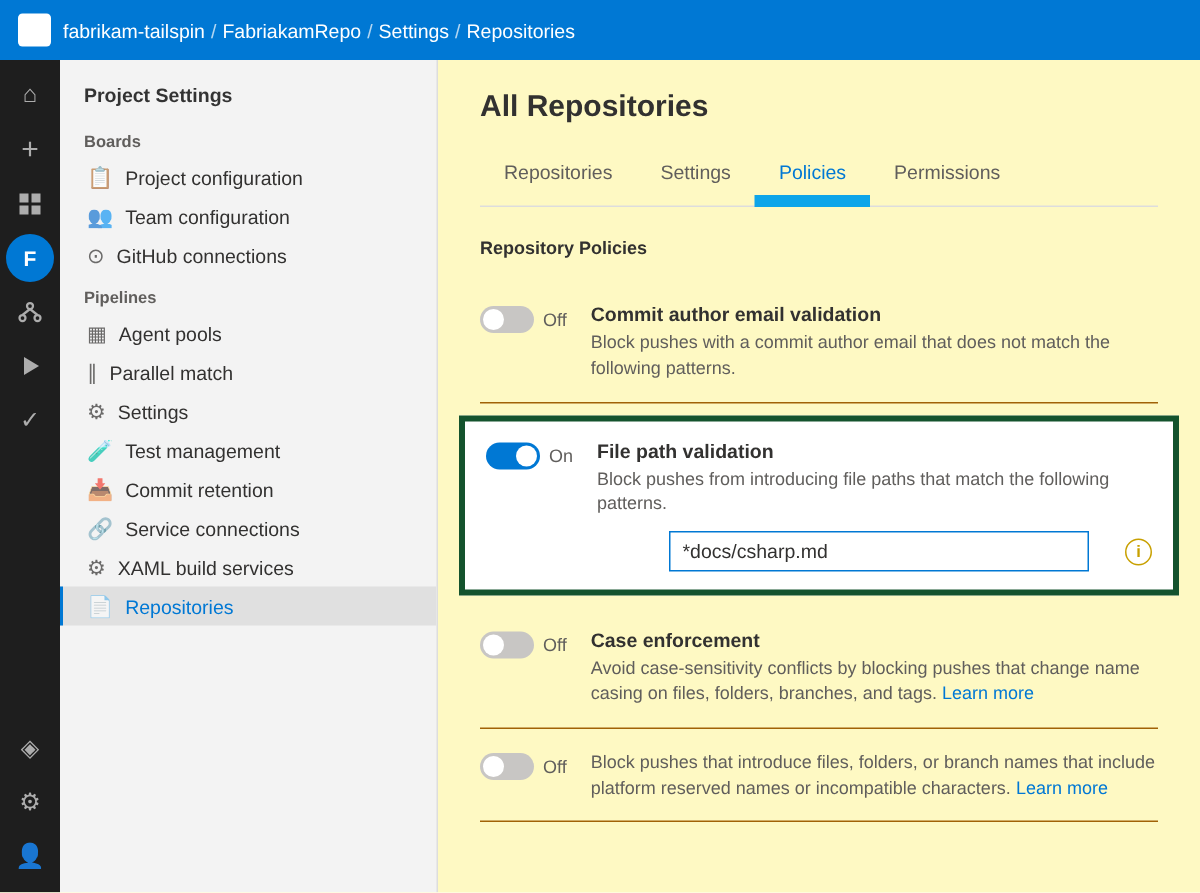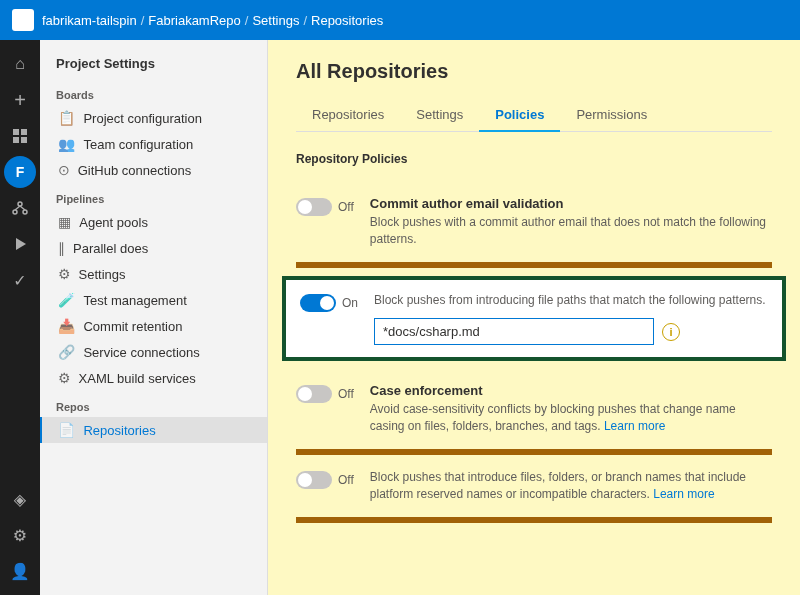--- a/index.html
+++ b/index.html
@@ -51,21 +51,21 @@
       display: flex; align-items: center; justify-content: center;
       color: #adadad;
       border-radius: 4px;
       cursor: pointer;
       font-size: 16px;
     }
     .rail-spacer { flex: 1; }
 
     
     .sidebar {
-      width: 228px;
+      width: 252px;
       background: #f3f3f3;
       border-right: 1px solid #ddd;
       overflow-y: auto;
       flex-shrink: 0;
       padding: 12px 0;
     }
     .sidebar-title {
       font-size: 13px;
       font-weight: 600;
       padding: 4px 16px 8px;
@@ -118,39 +118,39 @@
     .tab {
       padding: 8px 16px;
       cursor: pointer;
       font-size: 13px;
       color: #605e5c;
       border-bottom: 2px solid transparent;
       margin-bottom: -1px;
     }
     .tab.active {
       color: #0078d4;
-      border-bottom: 2px solid #0ea5e9;
-      font-weight: 700;
+      border-bottom: 8px solid #0ea5e9;
+      font-weight: 400;
     }
 
     
     .section-title {
       font-size: 12px;
       font-weight: 600;
       margin-bottom: 16px;
       color: #323130;
     }
 
     
     .policy-row {
       display: flex;
       align-items: flex-start;
       gap: 16px;
       padding: 14px 0;
-      border-bottom: 6px solid #a16207;
+      border-bottom: 1px solid #a16207;
     }
 
     .toggle-area {
       display: flex;
       align-items: center;
       gap: 6px;
       min-width: 56px;
       padding-top: 2px;
     }
     .toggle {
@@ -174,22 +174,23 @@
     .toggle-label { font-size: 12px; color: #605e5c; }
 
     .policy-info { flex: 1; }
     .policy-name { font-size: 13px; font-weight: 600; color: #323130; margin-bottom: 3px; }
     .policy-desc { font-size: 12px; color: #605e5c; line-height: 1.4; }
     .policy-desc a { color: #0078d4; text-decoration: none; }
 
     .file-path-input-row {
       display: flex;
       align-items: center;
-      gap: 8px;
+      gap: 24px;
       margin-top: 10px;
+      justify-content: flex-end;
     }
     .file-path-input {
       border: 1px solid #0078d4;
       padding: 5px 8px;
       font-size: 13px;
       width: 280px;
       outline: none;
       color: #323130;
     }
     .info-icon {
@@ -281,21 +282,21 @@
       <span>GitHub connections</span>
     </div>
 
     <div class="sidebar-section-title">Pipelines</div>
     <div class="sidebar-item">
       <span class="sidebar-item-icon">▦</span>
       <span>Agent pools</span>
     </div>
     <div class="sidebar-item">
       <span class="sidebar-item-icon">∥</span>
-      <span>Parallel does</span>
+      <span>Parallel match</span>
     </div>
     <div class="sidebar-item">
       <span class="sidebar-item-icon">⚙</span>
       <span>Settings</span>
     </div>
     <div class="sidebar-item">
       <span class="sidebar-item-icon">🧪</span>
       <span>Test management</span>
     </div>
     <div class="sidebar-item">
@@ -304,21 +305,20 @@
     </div>
     <div class="sidebar-item">
       <span class="sidebar-item-icon">🔗</span>
       <span>Service connections</span>
     </div>
     <div class="sidebar-item">
       <span class="sidebar-item-icon">⚙</span>
       <span>XAML build services</span>
     </div>
 
-    <div class="sidebar-section-title">Repos</div>
     <div class="sidebar-item active">
       <span class="sidebar-item-icon">📄</span>
       <span>Repositories</span>
     </div>
 
   </div>
 
   <div class="content">
     <div class="page-title">All Repositories</div>
 
@@ -346,20 +346,21 @@
 
     <div style="margin: 8px -14px; padding: 12px 14px; border: 4px solid #14532d; background: #fff;">
       <div style="display:flex; align-items:flex-start; gap:16px;">
         <div class="toggle-area">
           <div class="toggle on">
             <div class="toggle-knob"></div>
           </div>
           <span class="toggle-label">On</span>
         </div>
         <div class="policy-info">
+          <div class="policy-name">File path validation</div>
           <div class="policy-desc">Block pushes from introducing file paths that match the following patterns.</div>
           <div class="file-path-input-row">
             <input class="file-path-input" type="text" value="*docs/csharp.md" style="">
             <div class="info-icon">i</div>
           </div>
         </div>
       </div>
     </div>
 
     <div class="policy-row">

